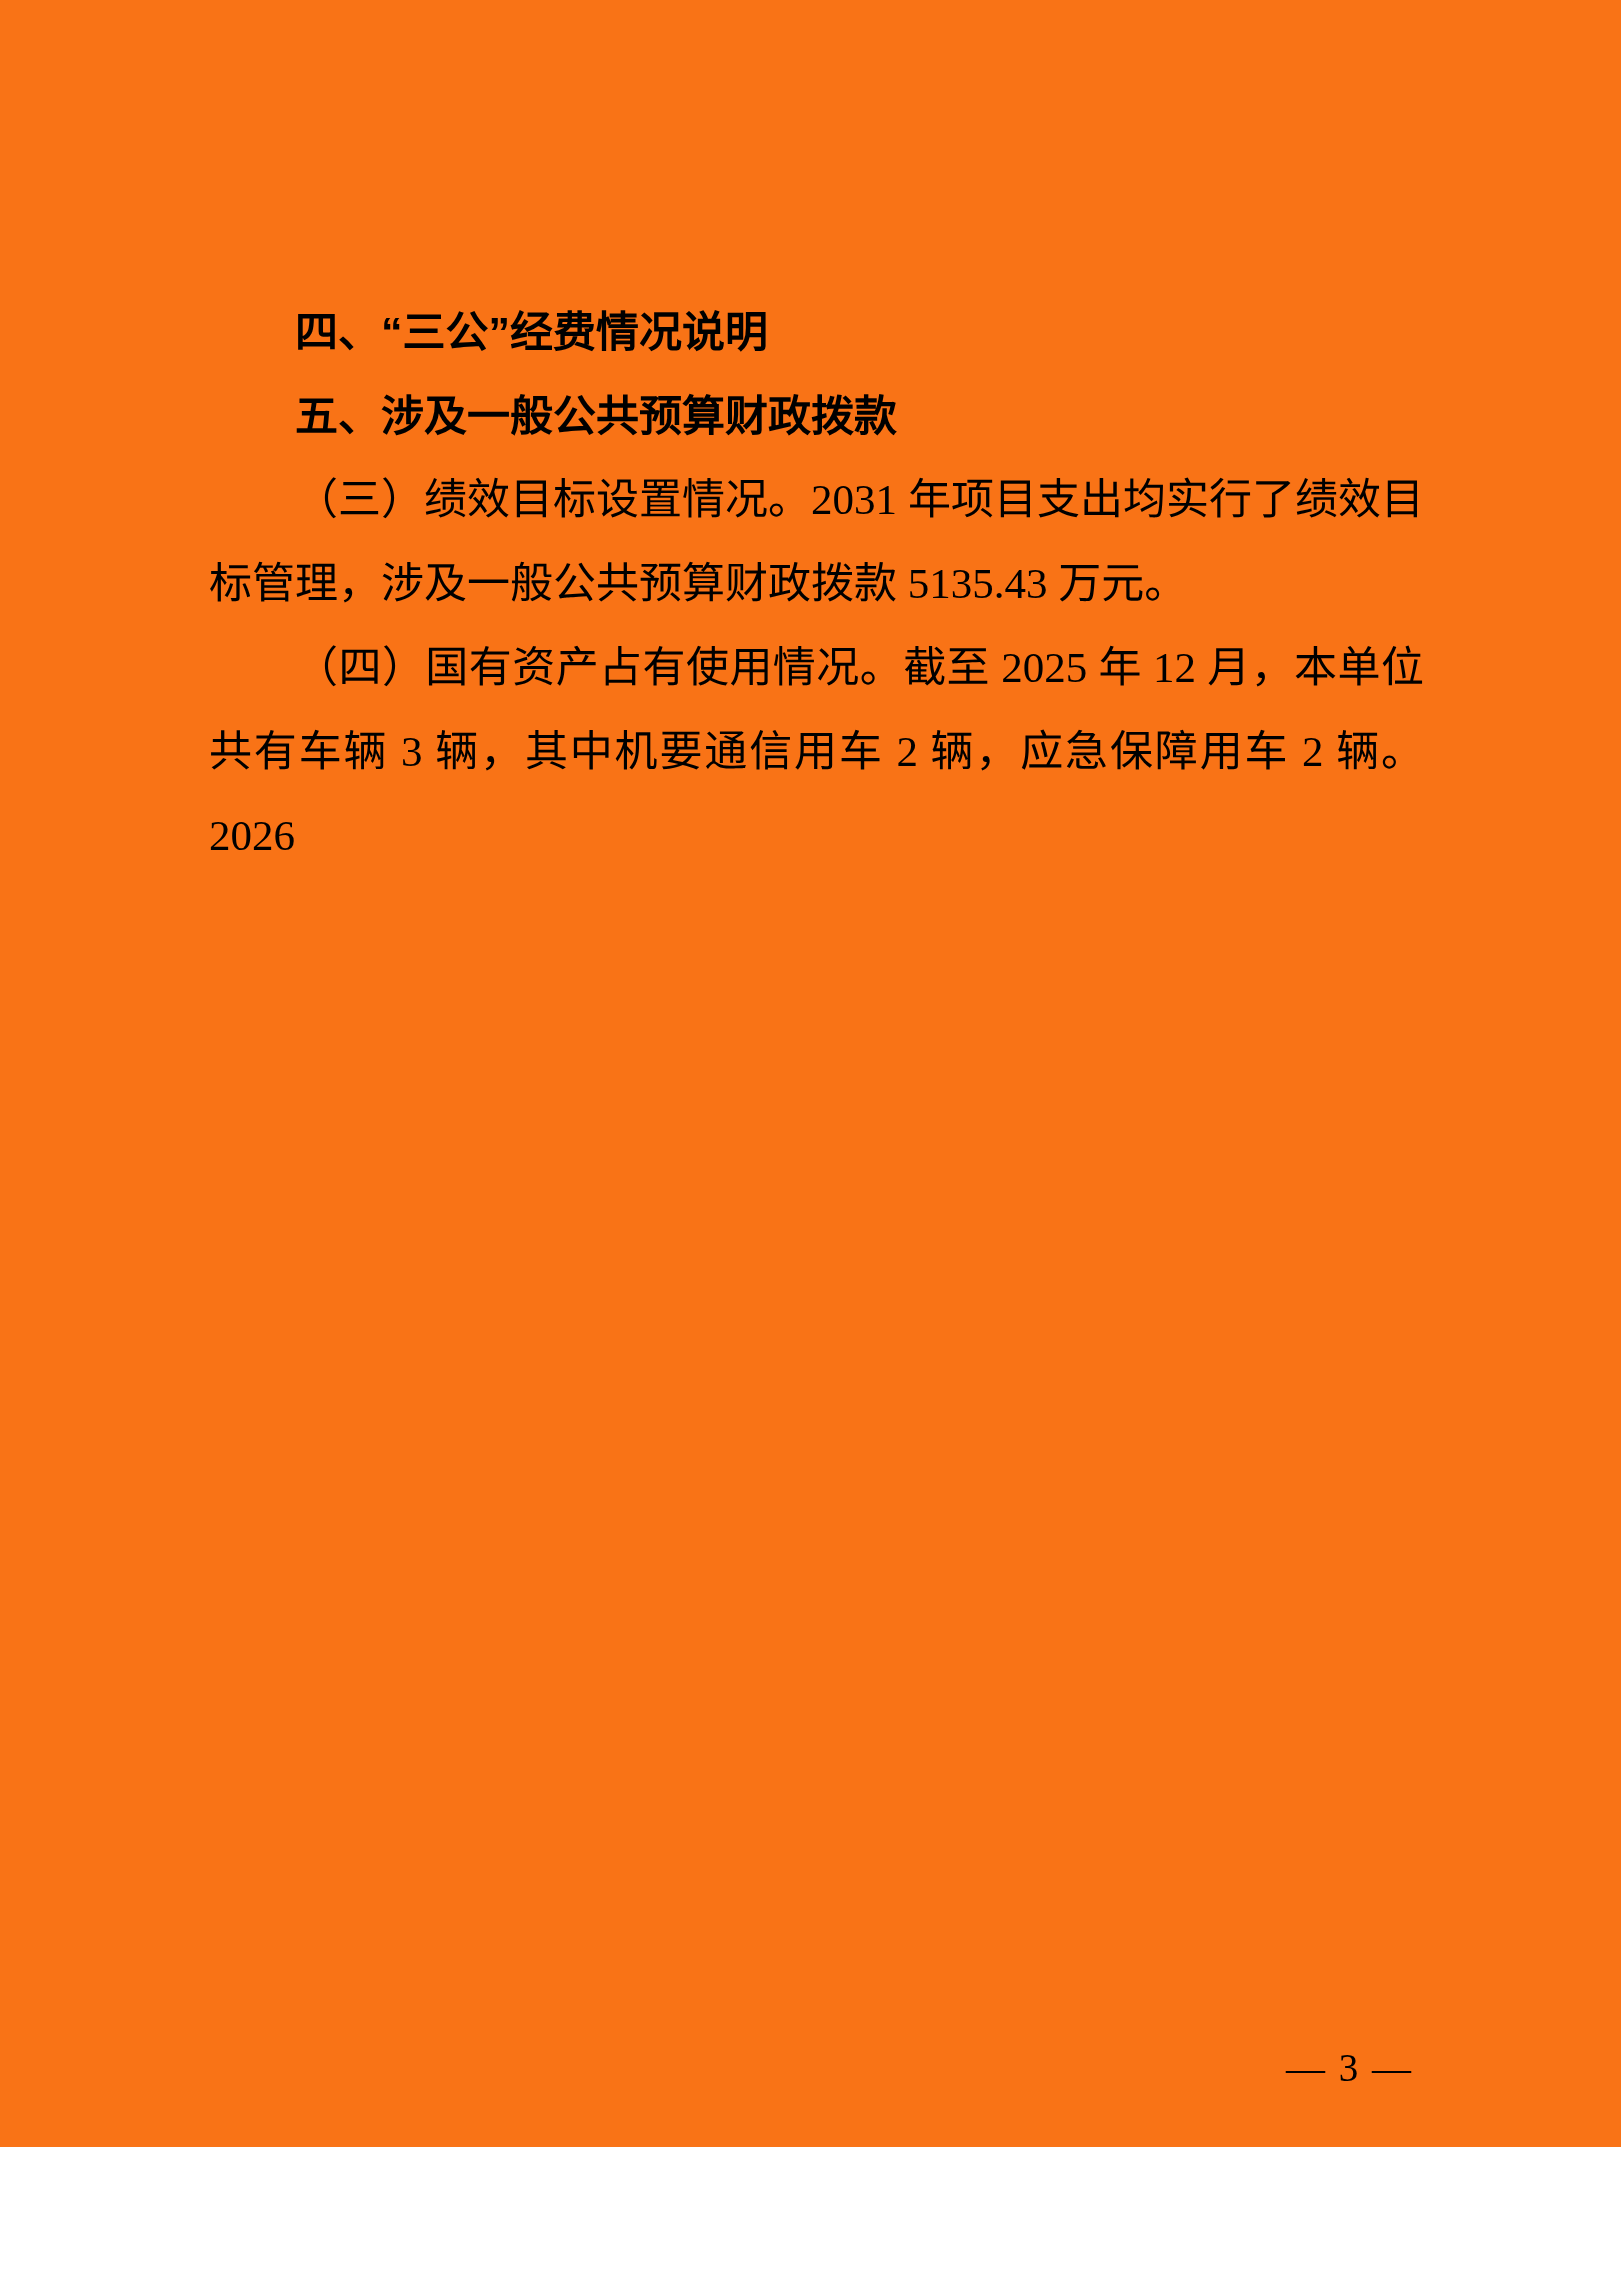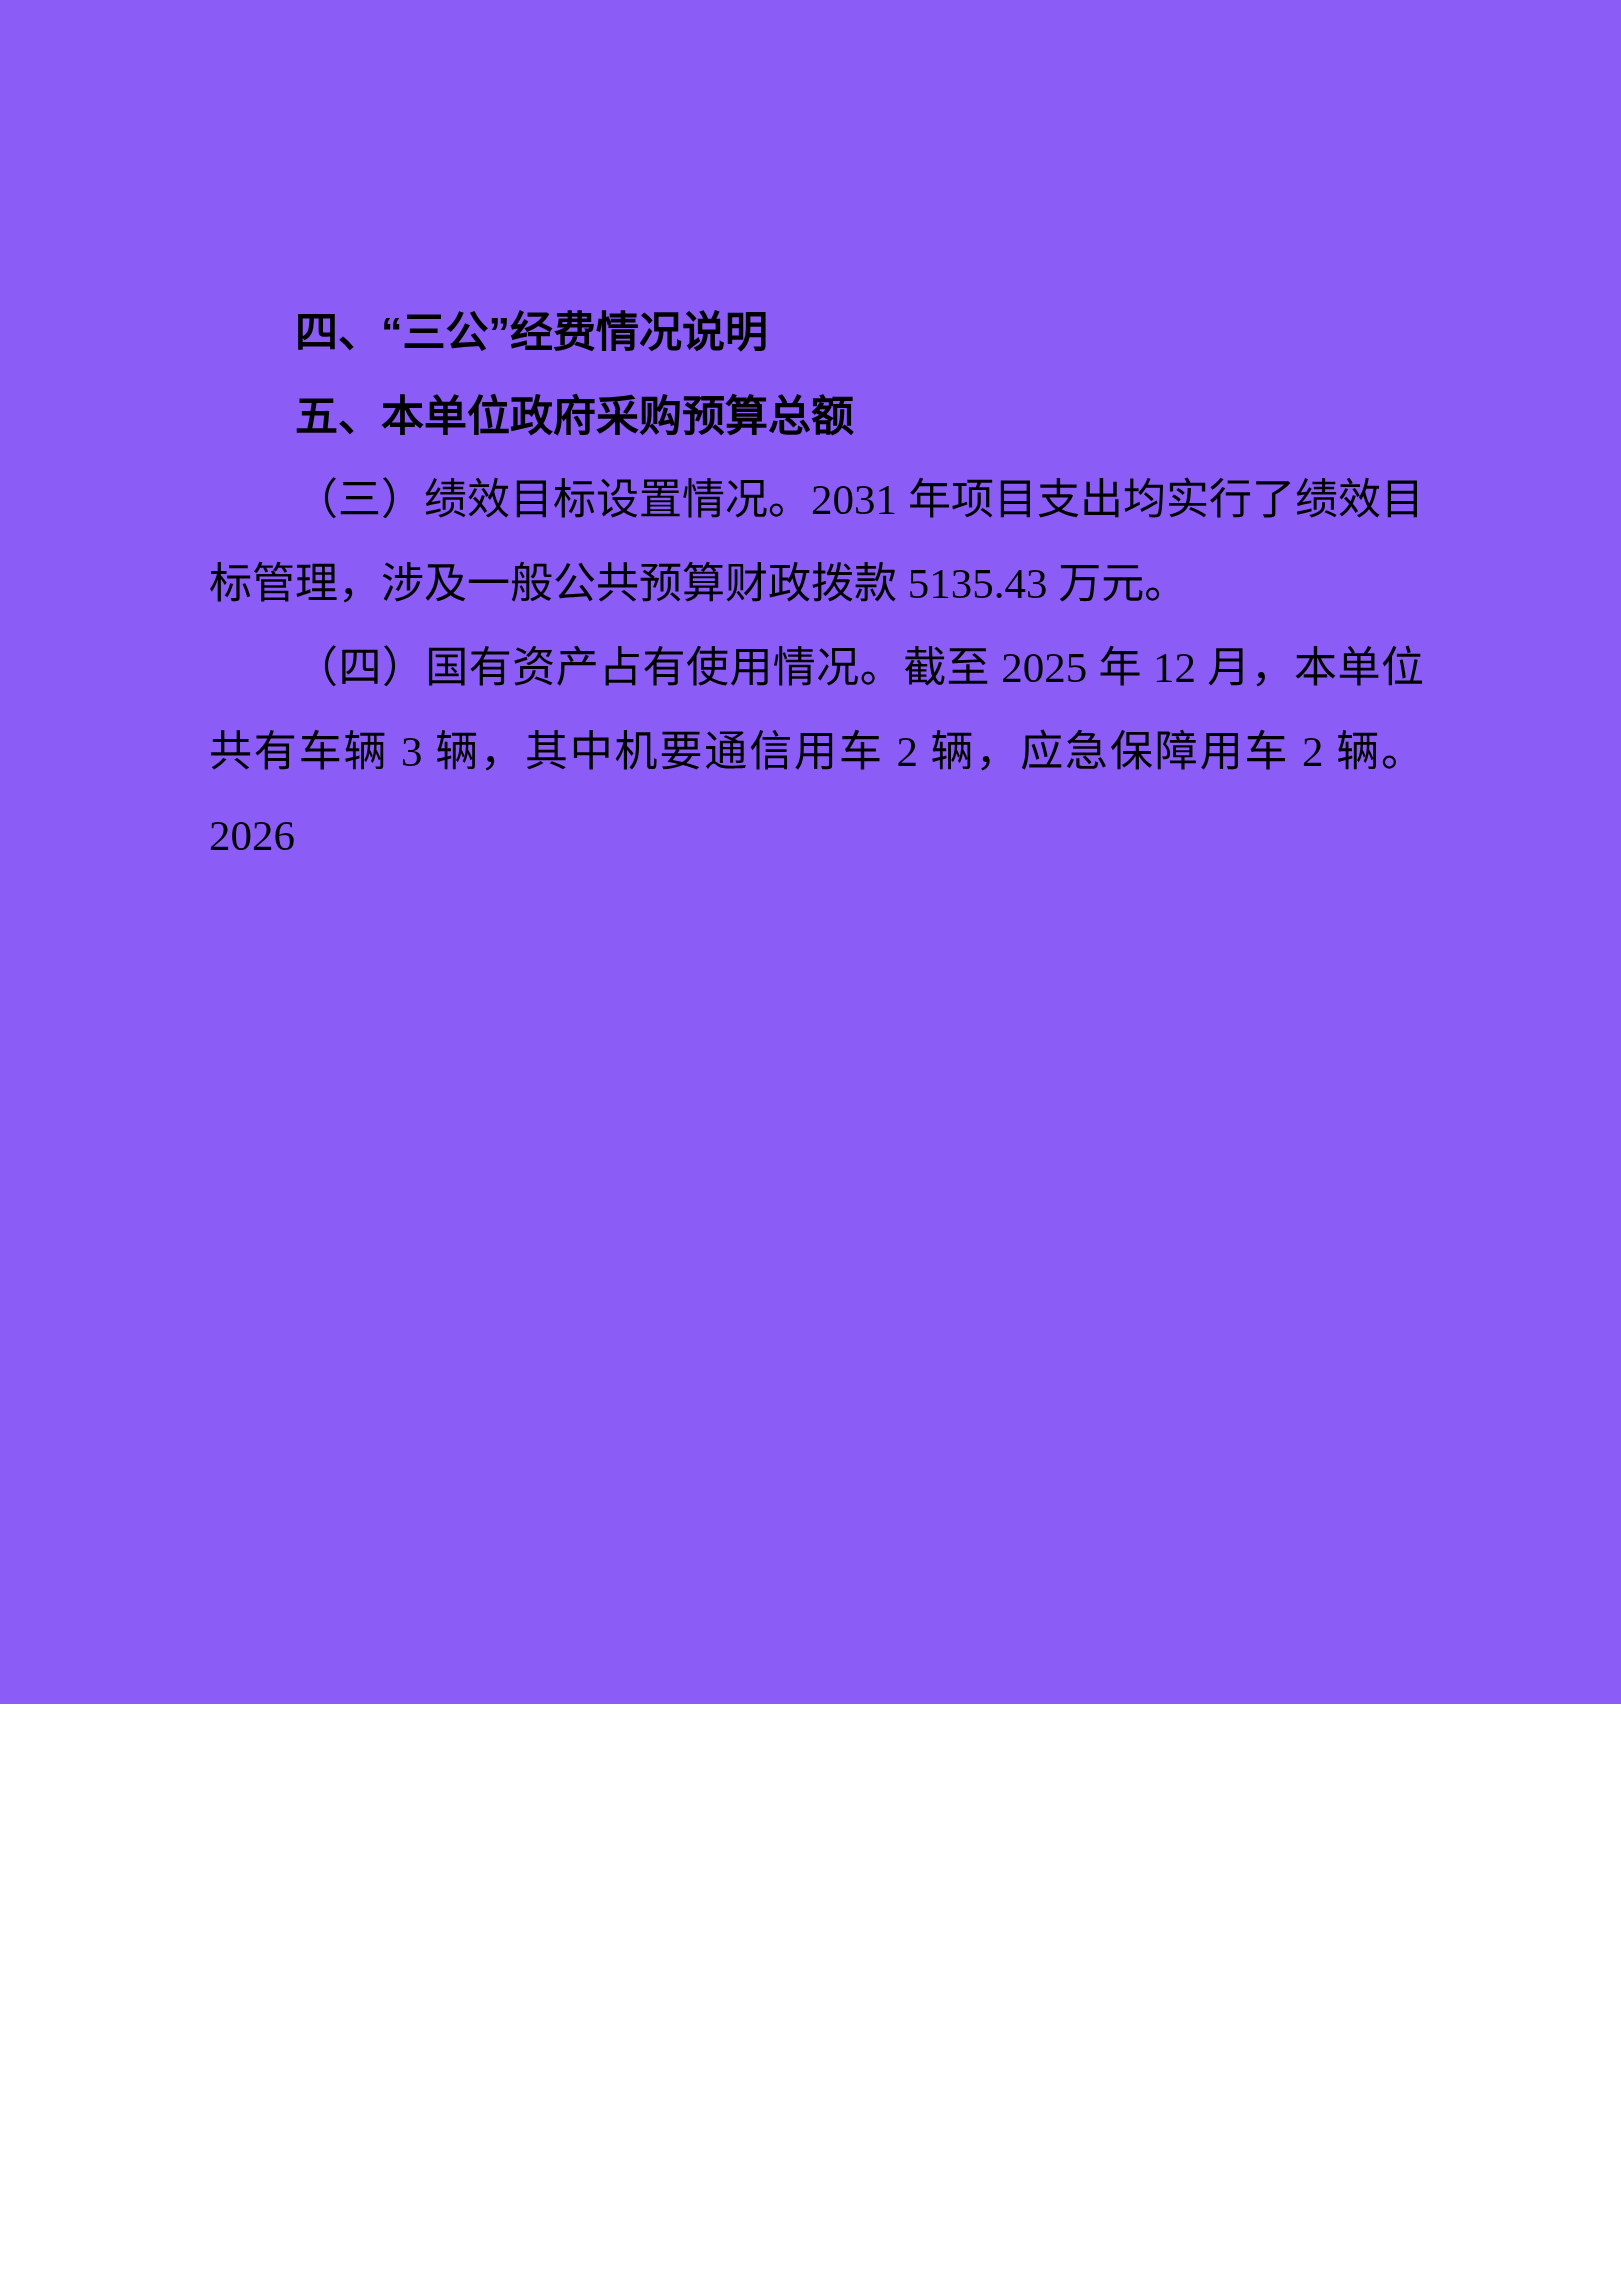--- a/index.html
+++ b/index.html
@@ -3,22 +3,22 @@
 <meta charset="utf-8">
 <style>
   html, body {
     margin: 0;
     padding: 0;
     background: #ffffff;
   }
   .page {
     position: relative;
     width: 1621px;
-    height: 1704px;
-    background: #8b5cf6;
+    height: 2147px;
+    background: #f97316;
     color: #000000;
     overflow: hidden;
     font-family: "Liberation Serif", "DejaVu Serif", serif;
   }
   .content {
     position: absolute;
     left: 209px;
     top: 290px;
     width: 1215px;
   }
@@ -53,21 +53,21 @@
 </style>
 </head>
 <body>
 
 <div class="page">
   <div class="content">
 
     <h2 class="heading">四、“三公”经费情况说明</h2>
 
 
-    <h2 class="heading">五、本单位政府采购预算总额</h2>
+    <h2 class="heading">五、涉及一般公共预算财政拨款</h2>
 
 
 
     <p class="para">（三）绩效目标设置情况。2031 年项目支出均实行了绩效目标管理，涉及一般公共预算财政拨款 5135.43 万元。</p>
 
     <p class="para">（四）国有资产占有使用情况。截至 2025 年 12 月，本单位共有车辆 3 辆，其中机要通信用车 2 辆，应急保障用车 2 辆。2026</p>
 
   </div>
 
   <div class="page-number">— 3 —</div>

